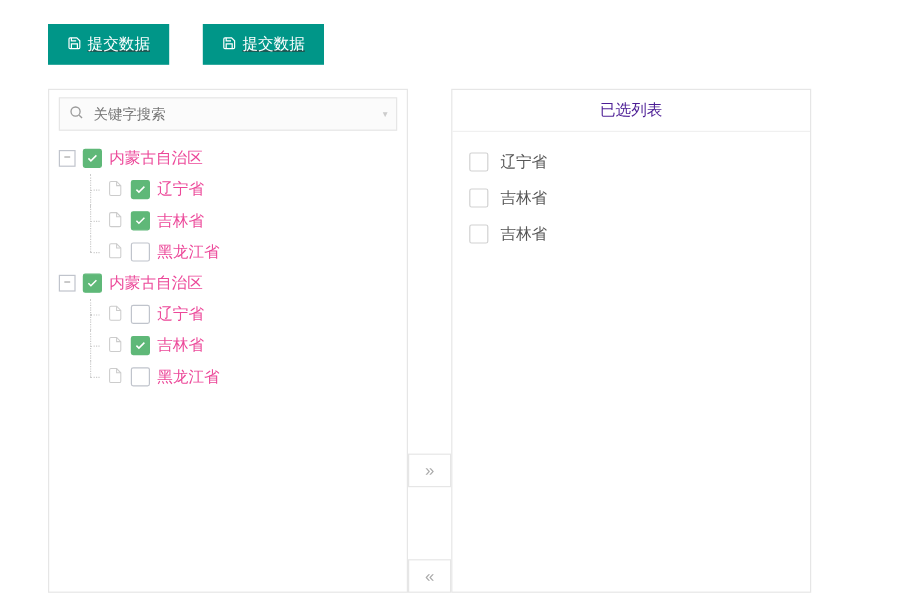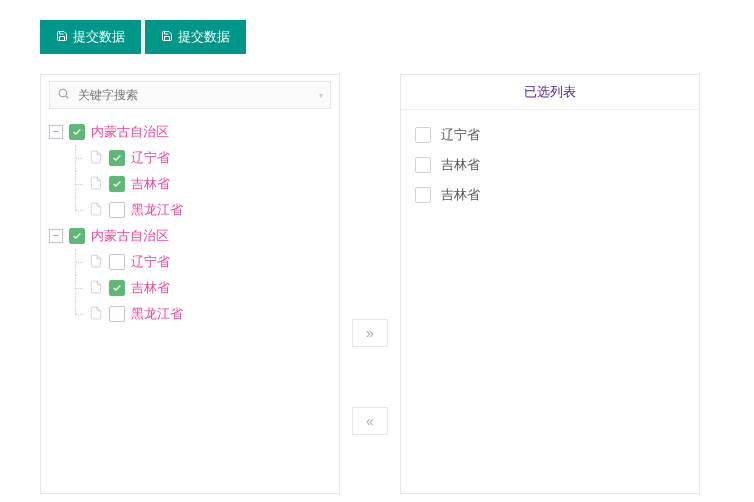--- a/index.html
+++ b/index.html
@@ -1,21 +1,21 @@
 <!DOCTYPE html>
 <html><head>
 <meta charset="utf-8">
 <style>
 * { box-sizing: border-box; margin: 0; padding: 0; }
 body { font-family: "Microsoft YaHei", Arial, sans-serif; font-size: 13px; color: #333; background: #fff; }
 .container { padding: 20px 40px; }
-.toolbar { display: flex; gap: 4px; margin-bottom: 20px; }
+.toolbar { display: flex; gap: 28px; margin-bottom: 20px; text-decoration: underline; }
 .btn { background: #009688; color: #fff; border: none; padding: 8px 16px; font-size: 13px; cursor: pointer; display: flex; align-items: center; gap: 5px; }
 .save-icon { width: 12px; height: 12px; display: inline-block; }
-.panels { display: flex; gap: 12px; align-items: flex-start; }
+.panels { display: flex; gap: 0; align-items: flex-end; }
 .panel { border: 1px solid #e6e6e6; background: #fff; }
 .left-panel { width: 300px; min-height: 420px; }
 .right-panel { width: 300px; min-height: 420px; }
 .middle-col { display: flex; flex-direction: column; gap: 60px; padding-top: 245px; }
 .arrow-btn { width: 36px; height: 28px; border: 1px solid #e6e6e6; background: #fff; color: #aaa; font-size: 14px; cursor: pointer; display: flex; align-items: center; justify-content: center; }
 .search-wrap { padding: 6px 8px 4px; }
 .search-box { position: relative; width: 100%; }
 .search-input { width: 100%; height: 28px; border: 1px solid #e6e6e6; padding: 0 22px 0 28px; font-size: 12px; color: #555; outline: none; background: #fbfbfb; }
 .search-icon { position: absolute; left: 8px; top: 50%; transform: translateY(-50%); color: #999; font-size: 13px; }
 .dd-caret { position: absolute; right: 8px; top: 50%; transform: translateY(-50%); font-size: 8px; color: #ccc; }

